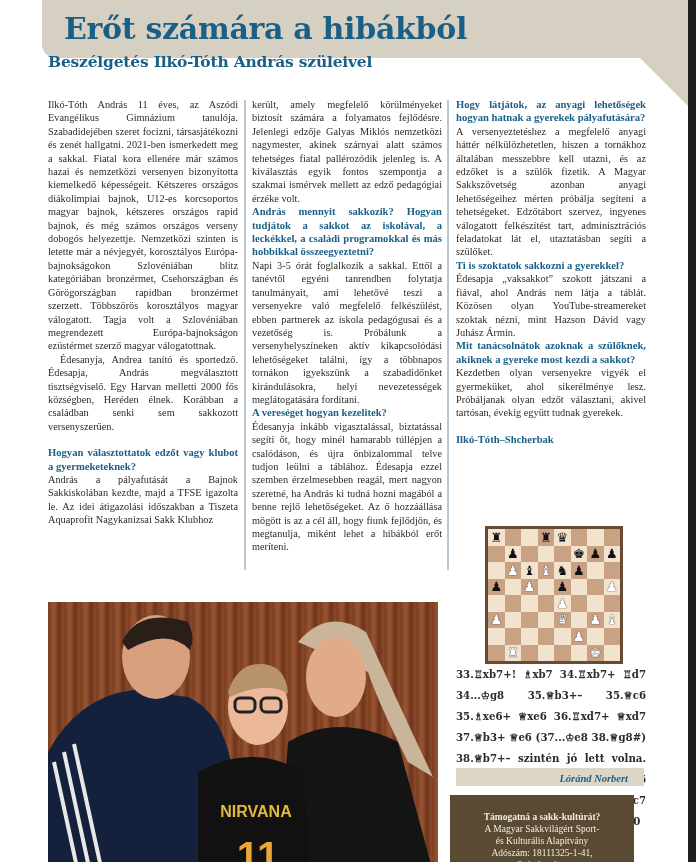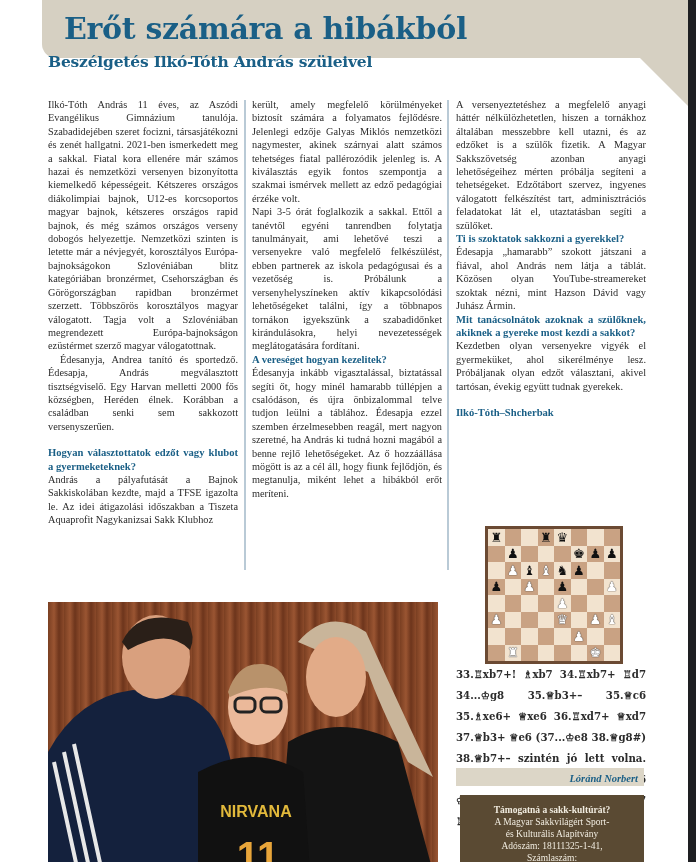--- a/index.html
+++ b/index.html
@@ -24,22 +24,22 @@
   .game-head { margin:0; font-weight:bold; color:#1a5f86; font-size:10.6px; line-height:13px; }
   .game-event { margin:0; font-size:10.3px; line-height:13px; color:#2b2b2b; }
   .board { position:absolute; left:485px; top:526px; width:132px; height:132px; border:3px solid #6b4a33; display:grid; grid-template-columns:repeat(8,1fr); grid-template-rows:repeat(8,1fr); background:#fff; }
   .sq { display:flex; align-items:center; justify-content:center; font-size:13px; line-height:1; font-family:"DejaVu Sans", sans-serif; }
   .sq.l { background:#f2e3cf; }
   .sq.d { background:#c9a283; }
   .sq.w { color:#ffffff; text-shadow:0 0 1px #333, 0 0 1px #333; }
   .sq.b { color:#111; }
   .moves { position:absolute; left:456px; top:664px; width:190px; font-size:10.2px; line-height:21px; color:#2b2b2b; text-align:justify; font-family:"DejaVu Serif", serif; font-weight:bold; }
   .author-bar { position:absolute; left:456px; top:768px; width:188px; height:18px; background:#dcd6c7; text-align:right; }
-  .author-bar span { font-style:italic; font-weight:bold; color:#1a5f86; font-size:10.5px; line-height:18px; padding-right:6px;margin-top:8px; }
-  .support { position:absolute; left:460px; top:795px; width:184px; height:67px; background:#5a4a33; color:#f1ece0; text-align:center; font-size:9.5px; line-height:12px; padding-top:9px; box-sizing:border-box; overflow:hidden; }
+  .author-bar span { font-style:italic; font-weight:bold; color:#1a5f86; font-size:10.5px; line-height:18px; padding-right:16px;margin-top:8px; }
+  .support { position:absolute; left:450px; top:795px; width:184px; height:67px; background:#5a4a33; color:#f1ece0; text-align:center; font-size:9.5px; line-height:12px; padding-top:16px; box-sizing:border-box; overflow:hidden; }
   .support .s-title { font-weight:bold; }
 </style>
 </head>
 <body>
 
 <div class="banner"></div>
 <div class="banner-tail"></div>
 <h1 class="title">Erőt számára a hibákból</h1>
 <h2 class="subtitle">Beszélgetés Ilkó-Tóth András szüleivel</h2>
 <div class="right-edge"></div>
@@ -48,30 +48,32 @@
   <p>Ilkó-Tóth András 11 éves, az Aszódi Evangélikus Gimnázium tanulója. Szabadidejében szeret focizni, társasjátékozni és zenét hallgatni. 2021-ben ismerkedett meg a sakkal. Fiatal kora ellenére már számos hazai és nemzetközi versenyen bizonyította kiemelkedő képességeit. Kétszeres országos diákolimpiai bajnok, U12-es korcsoportos magyar bajnok, kétszeres országos rapid bajnok, és még számos országos verseny dobogós helyezettje. Nemzetközi szinten is letette már a névjegyét, korosztályos Európa-bajnokságokon Szlovéniában blitz kategóriában bronzérmet, Csehországban és Görögországban rapidban bronzérmet szerzett. Többszörös korosztályos magyar válogatott. Tagja volt a Szlovéniában megrendezett Európa-bajnokságon ezüstérmet szerző magyar válogatottnak.</p>
   <p class="indent">Édesanyja, Andrea tanító és sportedző. Édesapja, András megválasztott tisztségviselő. Egy Harvan melletti 2000 fős községben, Heréden élnek. Korábban a családban senki sem sakkozott versenyszerűen.</p>
   <div class="gap"></div>
   <h3>Hogyan választottatok edzőt vagy klubot a gyermeketeknek?</h3>
   <p>András a pályafutását a Bajnok Sakkiskolában kezdte, majd a TFSE igazolta le. Az idei átigazolási időszakban a Tiszeta Aquaprofit Nagykanizsai Sakk Klubhoz</p>
 </div>
 <div class="divider" style="left:244px"></div>
 
 <div class="col" id="col2">
   <p>került, amely megfelelő körülményeket biztosít számára a folyamatos fejlődésre. Jelenlegi edzője Galyas Miklós nemzetközi nagymester, akinek szárnyai alatt számos tehetséges fiatal pallérozódik jelenleg is. A kiválasztás egyik fontos szempontja a szakmai ismérvek mellett az edző pedagógiai érzéke volt.</p>
+  <h3>András mennyit sakkozik? Hogyan tudjátok a sakkot az iskolával, a leckékkel, a családi programokkal és más hobbikkal összeegyeztetni?</h3>
   <p>Napi 3-5 órát foglalkozik a sakkal. Ettől a tanévtől egyéni tanrendben folytatja tanulmányait, ami lehetővé teszi a versenyekre való megfelelő felkészülést, ebben partnerek az iskola pedagógusai és a vezetőség is. Próbálunk a versenyhelyszíneken aktív kikapcsolódási lehetőségeket találni, így a többnapos tornákon igyekszünk a szabadidőnket kirándulásokra, helyi nevezetességek meglátogatására fordítani.</p>
   <h3>A vereséget hogyan kezelitek?</h3>
   <p>Édesanyja inkább vigasztalással, biztatással segíti őt, hogy minél hamarabb túllépjen a csalódáson, és újra önbizalommal telve tudjon leülni a táblához. Édesapja ezzel szemben érzelmesebben reagál, mert nagyon szeretné, ha András ki tudná hozni magából a benne rejlő lehetőségeket. Az ő hozzáállása mögött is az a cél áll, hogy fiunk fejlődjön, és megtanulja, miként lehet a hibákból erőt meríteni.</p>
 </div>
 <div class="divider" style="left:447px"></div>
 
 <div class="col" id="col3">
+  <h3>Hogy látjátok, az anyagi lehetőségek hogyan hatnak a gyerekek pályafutására?</h3>
   <p>A versenyeztetéshez a megfelelő anyagi háttér nélkülözhetetlen, hiszen a tornákhoz általában messzebbre kell utazni, és az edzőket is a szülők fizetik. A Magyar Sakkszövetség azonban anyagi lehetőségeihez mérten próbálja segíteni a tehetségeket. Edzőtábort szervez, ingyenes válogatott felkészítést tart, adminisztrációs feladatokat lát el, utaztatásban segíti a szülőket.</p>
   <h3>Ti is szoktatok sakkozni a gyerekkel?</h3>
-  <p>Édesapja „hamarabb” szokott játszani a fiával, ahol András nem látja a táblát. Közösen olyan YouTube-streamereket szoktak nézni, mint Hazson Dávid vagy Juhász Ármin.</p>
+  <p>Édesapja „vaksakkot” szokott játszani a fiával, ahol András nem látja a táblát. Közösen olyan YouTube-streamereket szoktak nézni, mint Hazson Dávid vagy Juhász Ármin.</p>
   <h3>Mit tanácsolnátok azoknak a szülőknek, akiknek a gyereke most kezdi a sakkot?</h3>
   <p>Kezdetben olyan versenyekre vigyék el gyermeküket, ahol sikerélménye lesz. Próbáljanak olyan edzőt választani, akivel tartósan, évekig együtt tudnak gyerekek.</p>
   <div class="gap"></div>
   <p class="game-head">Ilkó-Tóth–Shcherbak</p>
 </div>
 
 <div class="photo">
   <svg width="390" height="270" viewBox="0 0 390 270">
 
     <path d="M0 150 Q30 95 85 88 L140 95 Q175 110 185 170 L185 270 L0 270 Z" fill="#14213d"></path>

